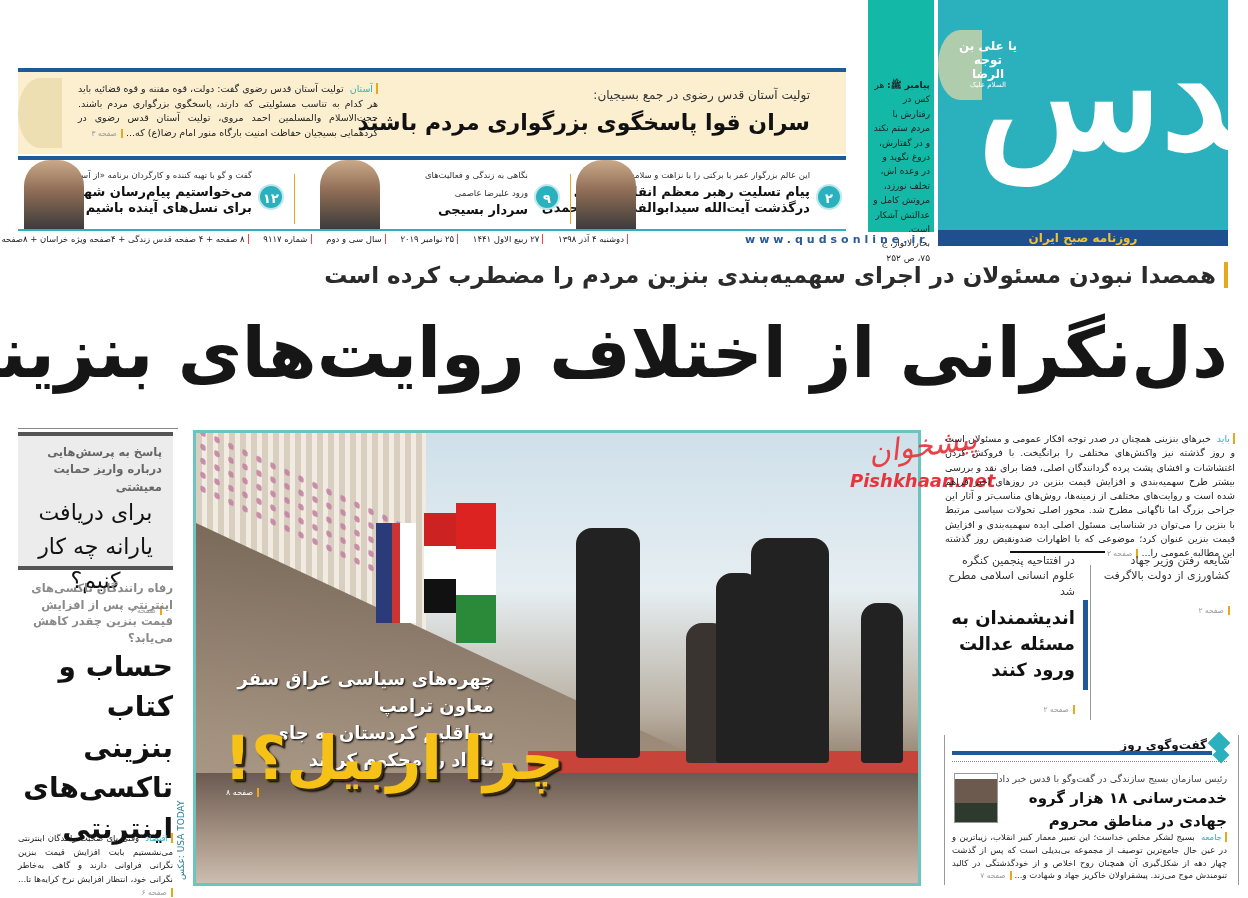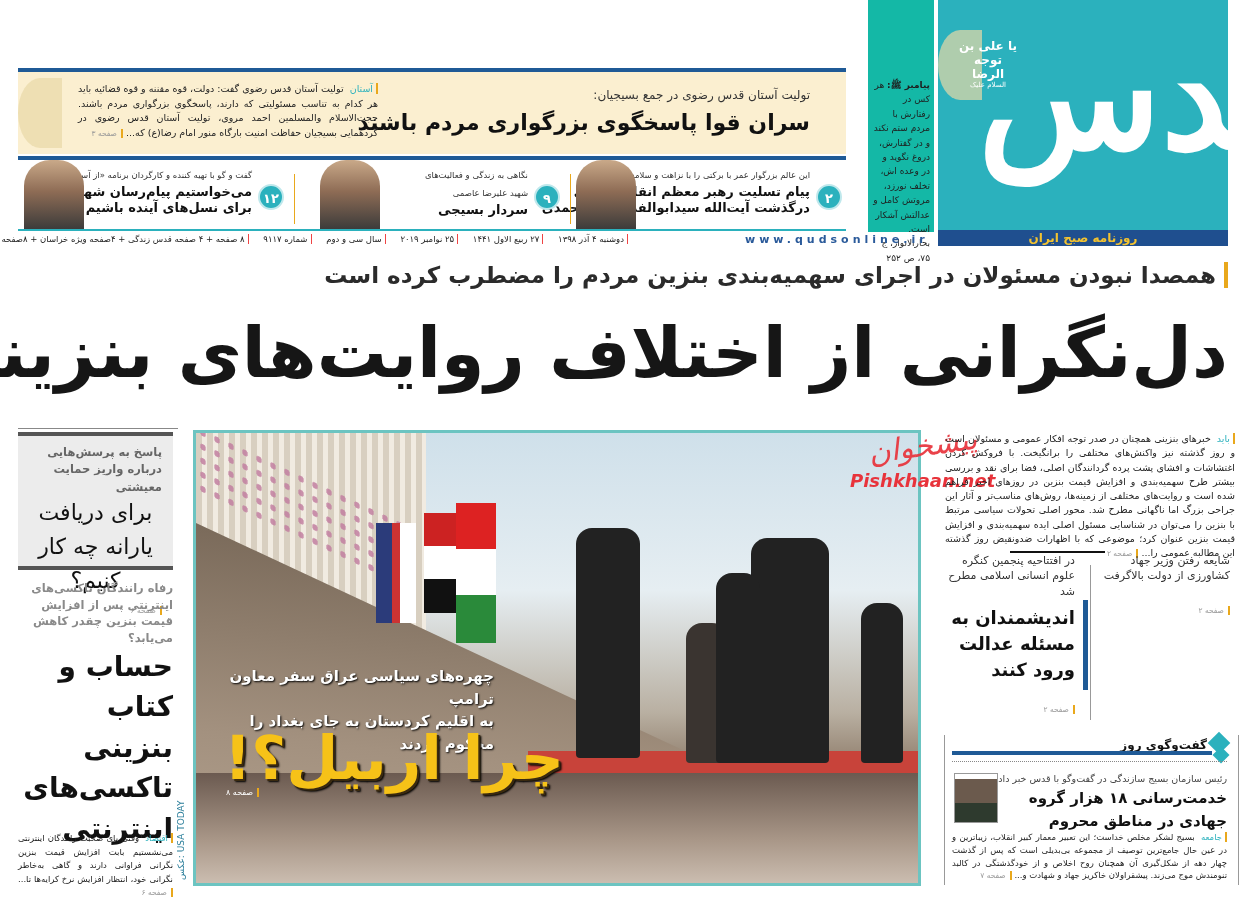--- a/index.html
+++ b/index.html
@@ -52,21 +52,21 @@
     background:
       linear-gradient(170deg, rgba(255,255,255,0) 45%, rgba(0,0,0,0) 46%),
       linear-gradient(180deg, #cfe0ea 0%, #e6eef2 35%, #b9b0a2 62%, #8d7a68 75%, #5b4c42 100%); }
   .photo-main .bldg { position: absolute; left: 0; top: 0; width: 230px; height: 200px; background: repeating-linear-gradient(90deg,#d8cfc0 0 6px,#f1ebe1 6px 11px); }
   .photo-main .ledge { position: absolute; left: 0; top: 90px; width: 520px; height: 330px; background: linear-gradient(160deg,#7a6a5a 0%,#a3917f 40%,#c7b6a1 100%); transform: skewY(25deg); transform-origin: 0 0; }
   .photo-main .flowers { position: absolute; left: 0; top: 60px; width: 300px; height: 70px; background: radial-gradient(circle,#c27fa0 30%, transparent 31%) 0 0/14px 14px; transform: skewY(25deg); opacity:.85; }
   .photo-main .carpet { position: absolute; right: 0; top: 318px; width: 390px; height: 30px; background: #c8433a; }
   .photo-main .floor { position: absolute; left: 0; bottom: 0; width: 100%; height: 110px; background: linear-gradient(180deg,#6b5a50,#a89687 60%,#cbbdb0); }
   .person { position: absolute; background: #222; border-radius: 16px 16px 4px 4px; }
   .flag { position: absolute; width: 40px; height: 100px; }
-  .photo-caption-k { position: absolute; left: 28px; top: 232px; width: 270px; font-size: 15px; font-weight: bold; color: #fff; text-shadow: 1px 1px 2px #000; line-height: 1.5; text-align: right; }
+  .photo-caption-k { position: absolute; left: 28px; top: 232px; width: 270px; font-size: 18px; font-weight: bold; color: #fff; text-shadow: 1px 1px 2px #000; line-height: 1.5; text-align: right; }
   .photo-caption-h { position: absolute; left: 28px; top: 290px; font-size: 60px; font-weight: bold; color: #f6c218; text-shadow: 2px 2px 0 #3a2a10, 3px 3px 2px #000; white-space: nowrap; }
   .photo-caption-p { position: absolute; left: 30px; top: 355px; font-size: 8px; color: #fff; border-right: 2px solid #e9a81c; padding-right: 4px; }
   .credit { left: 176px; top: 800px; width: 14px; height: 90px; font-size: 9px; color: #2a7e9a; writing-mode: vertical-rl; transform: rotate(180deg); }
 
   
   .wm1 { left: 868px; top: 428px; font-size: 30px; color: #e8333b; font-family: "DejaVu Serif", serif; font-style: italic; transform: rotate(-8deg); opacity: .92; }
   .wm2 { left: 850px; top: 470px; font-size: 18px; color: #e8333b; font-weight: bold; font-style: italic; direction: ltr; }
   .lead-story { left: 945px; top: 432px; width: 290px; font-size: 9.5px; line-height: 1.5; text-align: justify; color: #222; }
   .rule-black { background: #111; height: 2px; }
   .sub2 { top: 553px; width: 130px; }
@@ -134,21 +134,21 @@
     <div class="num" style="right:4px;">۲</div>
     <div class="k" style="right:36px;">این عالم بزرگوار عمر با برکتی را با نزاهت و سلامت نفس گذرانید</div>
     <div class="h" style="right:36px;"><span>پیام تسلیت رهبر معظم انقلاب در پی</span><br><span>درگذشت آیت‌الله سیدابوالفضل میرمحمدی</span></div>
     <div class="photo" style="left:0;"></div>
     <div class="sep" style="left:-6px;"></div>
   </div>
 
   <div class="teaser" style="right:286px;width:260px;">
     <div class="num" style="right:0;">۹</div>
     <div class="k" style="right:32px;">نگاهی به زندگی و فعالیت‌های</div>
-    <div class="k" style="right:32px;top:28px;">شهید علیرضا عاصمی</div>
+    <div class="k" style="right:32px;top:28px;">ورود علیرضا عاصمی</div>
     <div class="h" style="right:32px;top:42px;">سردار بسیجی</div>
     <div class="photo" style="left:20px;"></div>
     <div class="sep" style="left:-6px;"></div>
   </div>
 
   <div class="teaser" style="right:562px;width:266px;">
     <div class="num" style="right:0;">۱۲</div>
     <div class="k" style="right:32px;">گفت و گو با تهیه کننده و کارگردان برنامه «از آسمان»</div>
     <div class="h" style="right:32px;"><span>می‌خواستیم پیام‌رسان شهدا</span><br><span>برای نسل‌های آینده باشیم</span></div>
     <div class="photo" style="left:6px;"></div>

